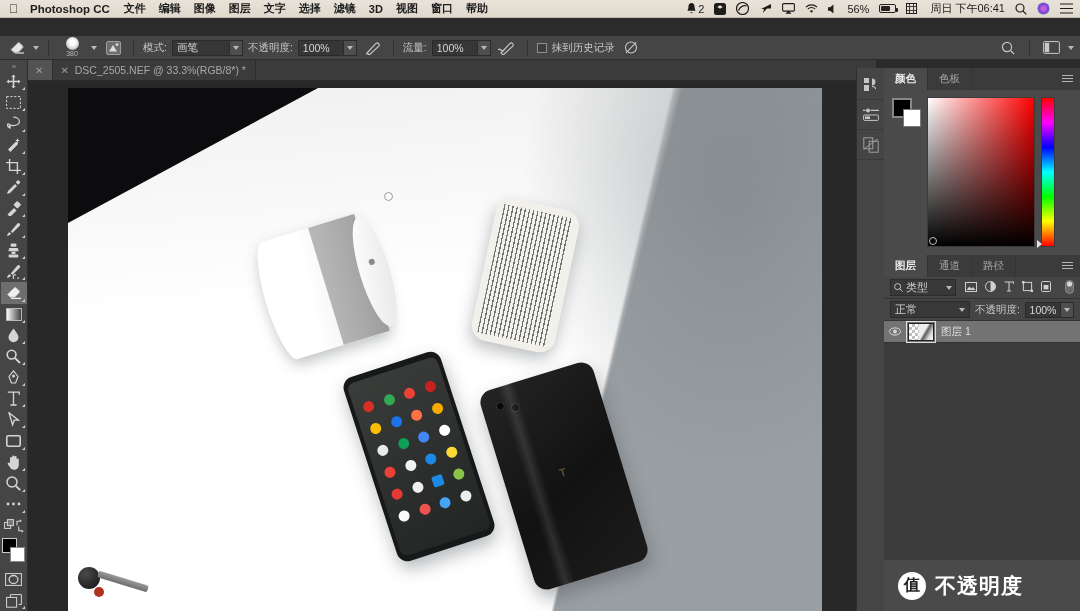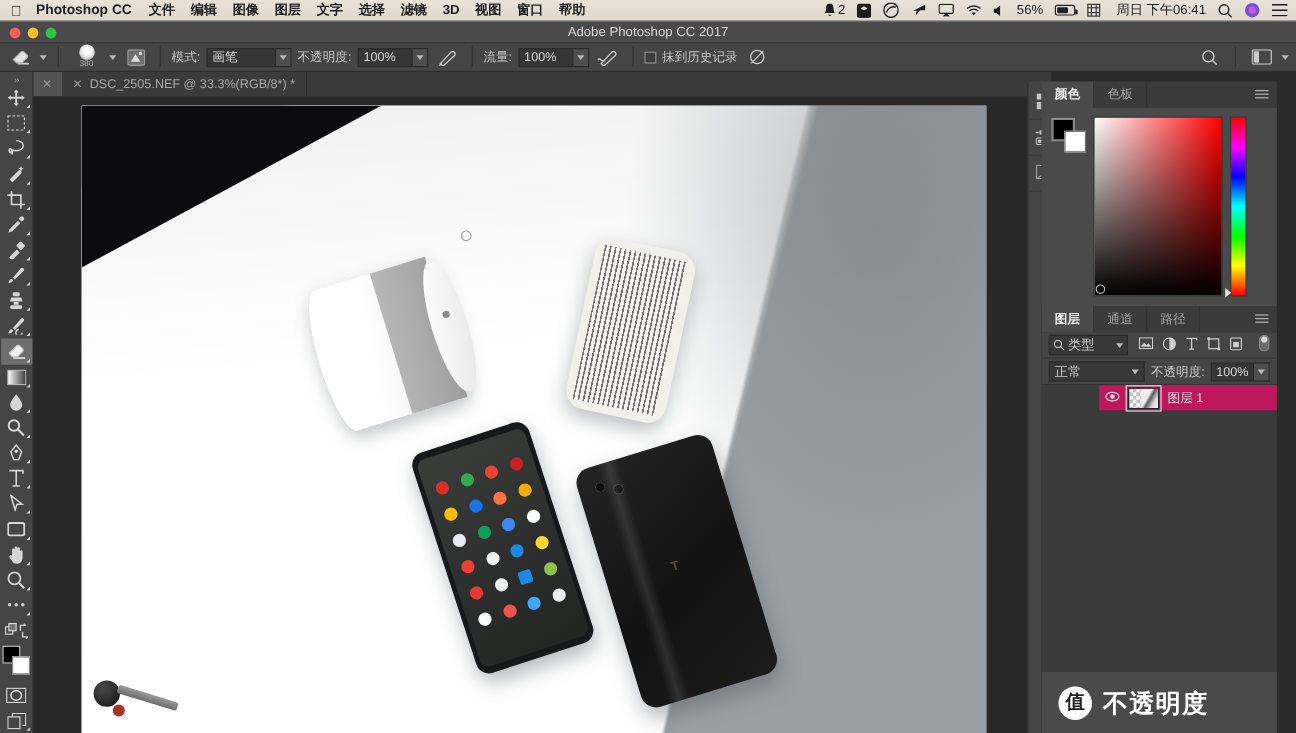--- a/index.html
+++ b/index.html
@@ -180,21 +180,21 @@
   
   .icondock{
     position:absolute; top:68px; right:196px; width:28px; height:543px;
     background:#454545; border-left:1px solid #2e2e2e; padding-top:2px;
     display:flex; flex-direction:column; align-items:center;
   }
   .dockitem{ width:26px; height:30px; display:flex; align-items:center; justify-content:center;
      border-bottom:1px solid #3b3b3b; color:#c6c6c6; }
 
   
-  .rightpanel{ position:absolute; top:68px; right:16px; width:196px; height:543px; background:#3b3b3b; }
+  .rightpanel{ position:absolute; top:68px; right:0; width:196px; height:543px; background:#3b3b3b; }
   .paneltabs{ display:flex; align-items:stretch; height:22px; background:#3b3b3b; position:relative; }
   .ptab{ display:flex; align-items:center; padding:0 11px; font-size:10.5px; color:#a5a5a5;
      border-right:1px solid #333; }
   .ptab.active{ background:#4a4a4a; color:#ededed; font-weight:bold; }
   .pmenu{ position:absolute; right:7px; top:7px; width:11px; height:8px; }
   .pmenu i{ display:block; height:1px; background:#b5b5b5; margin-bottom:2px; }
 
   .colorbody{ height:166px; background:#4a4a4a; position:relative; padding:7px; display:flex; }
   .cswatch{ position:relative; width:32px; height:30px; }
   .cswatch .f{ position:absolute; left:1px;top:1px; width:20px;height:20px;background:#000;
@@ -217,21 +217,21 @@
   .lp-row{ display:flex; align-items:center; height:22px; padding:0 6px; gap:5px;
      border-bottom:1px solid #343434; background:#454545; }
   .lp-filter{ display:flex; align-items:center; background:#383838; border:1px solid #2c2c2c;
      height:17px; padding:0 3px; gap:3px; width:66px; }
   .lp-icons{ display:flex; align-items:center; gap:8px; margin-left:4px; color:#d0d0d0; }
   .lp-blend{ display:flex; align-items:center; background:#383838; border:1px solid #2c2c2c;
      height:17px; width:84px; padding:0 4px; justify-content:space-between; }
   .layerlist{ position:absolute; top:66px; left:0; right:0; bottom:26px; background:#3b3b3b; }
   .layer{ display:flex; align-items:center; height:22px; padding:0 8px 0 5px; gap:7px;
      border-bottom:1px solid #323232; }
-  .layer.selected{ background:#be185d;margin-left:48px; }
+  .layer.selected{ background:#737373; }
   .eye{ width:12px; }
   .thumb{ width:26px; height:18px; border:1px solid #222; position:relative; overflow:hidden;
      background-image:
        linear-gradient(45deg,#bfbfbf 25%,transparent 25%,transparent 75%,#bfbfbf 75%),
        linear-gradient(45deg,#bfbfbf 25%,#fff 25%,#fff 75%,#bfbfbf 75%);
      background-size:6px 6px; background-position:0 0,3px 3px; }
   .thumb.sel{ outline:1px solid #e0e0e0; outline-offset:1px; }
   .thumb .im{ position:absolute; inset:0;
      background:linear-gradient(120deg,#f2f2f2 45%,#8d8d8d 46%,#cfcfcf 70%,#ffffff); }
   .thumb .imtr{ position:absolute; right:0; top:0; width:58%; height:100%;
@@ -334,28 +334,20 @@
           </svg>
       </span>
       <span class="si">
         <svg width="13" height="11" viewBox="0 0 13 11">
             <path d="M0 1h13M0 5.5h13M0 10h13" stroke="#1d1d1d" stroke-width="1.2"></path>
           </svg>
       </span>
     </div>
   </div>
 
-  <div class="titlebar">
-    <div class="lights">
-      <span class="lg-r"></span>
-      <span class="lg-y"></span>
-      <span class="lg-g"></span>
-    </div>
-    <span class="title">Adobe Photoshop CC 2017</span>
-  </div>
 
   <div class="optbar">
     <div class="toolbtn">
       <svg width="17" height="15" viewBox="0 0 17 15">
           <path d="M6 13h9" stroke="#d5d5d5" stroke-width="1.3"></path>
           <path d="M2.2 9.6 8.6 3.2a1.6 1.6 0 0 1 2.3 0l2.6 2.6a1.6 1.6 0 0 1 0 2.3l-4.3 4.3H4.8z" fill="#e4e4e4" stroke="#b0b0b0"></path>
         </svg>
     </div>
     <span class="caret"></span>
     <div class="sep"></div>

